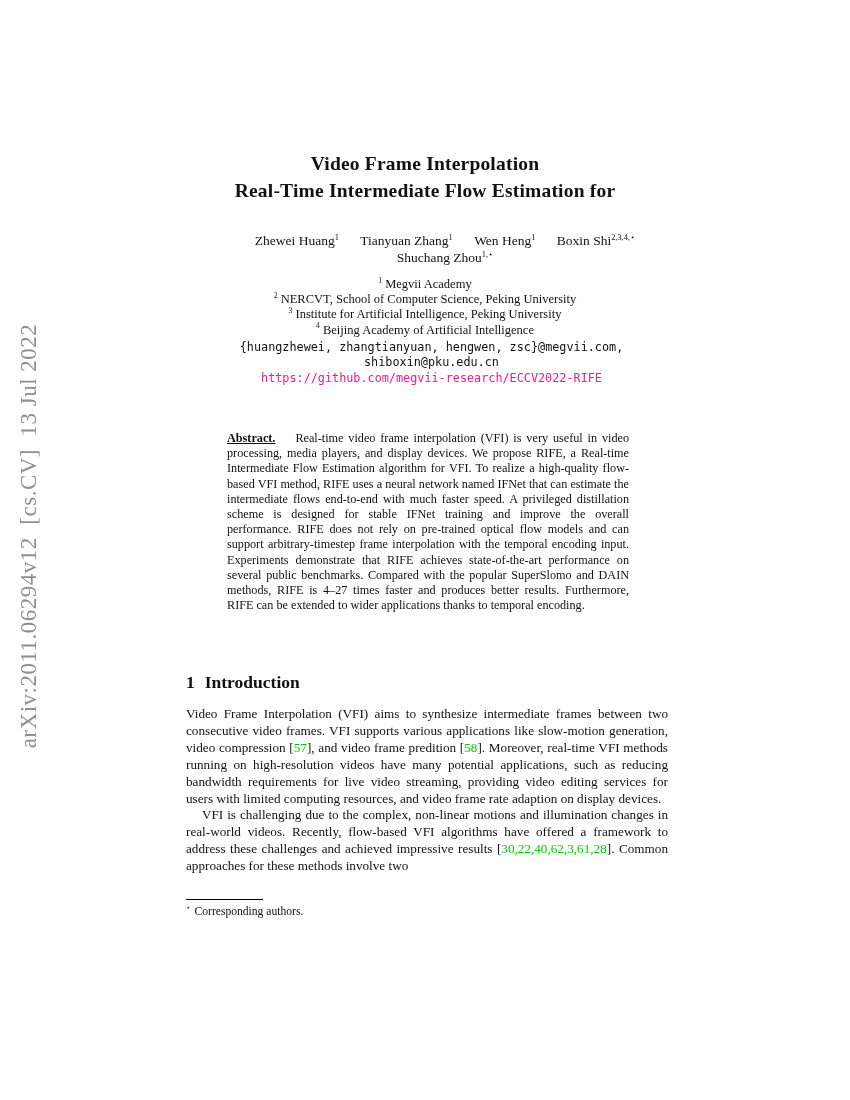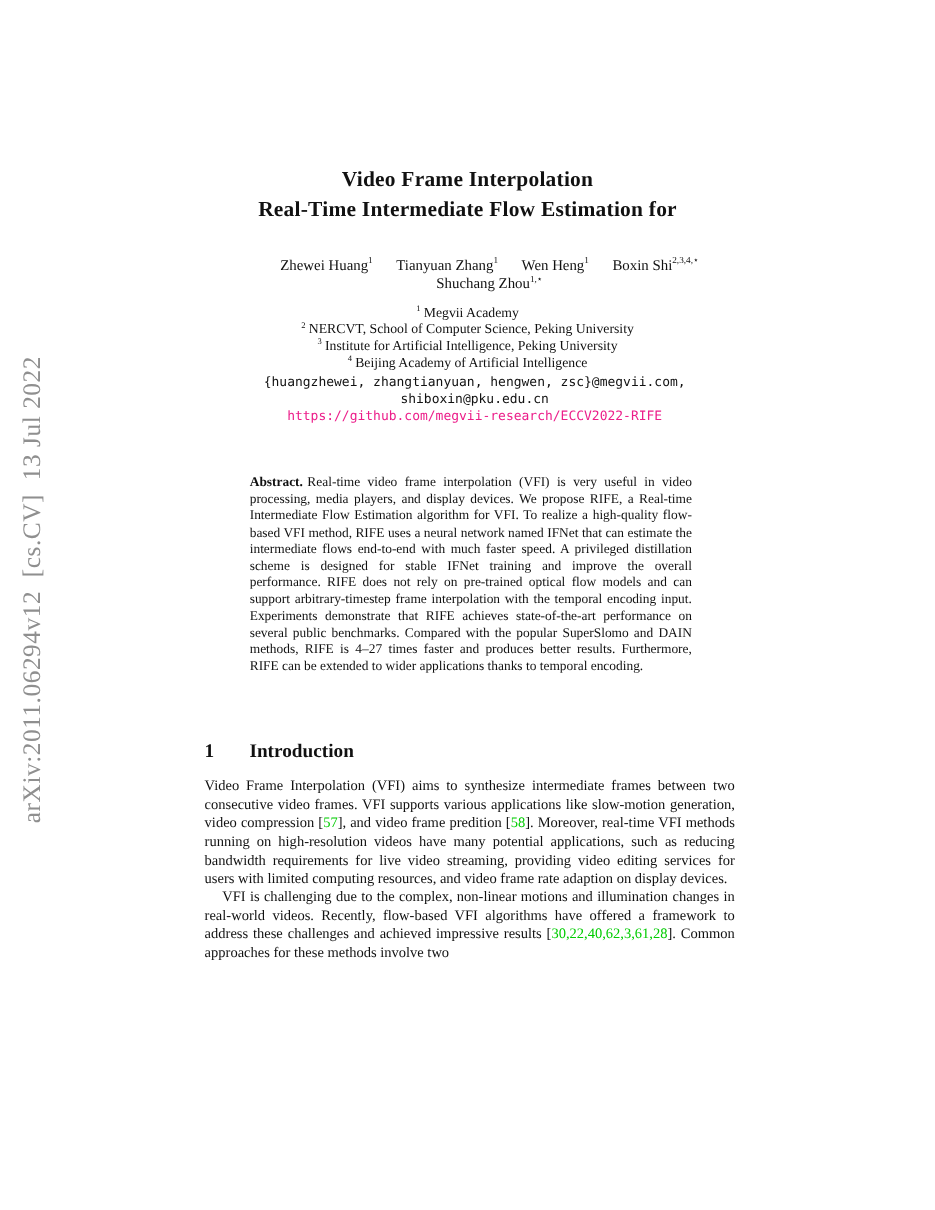--- a/index.html
+++ b/index.html
@@ -58,27 +58,27 @@
     font-size:11.8px;line-height:15.6px;padding-left:13px;
   }
   .contact{margin-top:2px;}
   .url{color:var(--magenta);text-decoration:none;}
   
   .abstract{
     position:absolute;top:431px;left:227px;width:402px;
     font-size:12.2px;line-height:15.2px;
     text-align:justify;
   }
-  .abs-label{font-weight:700;margin-right:4px;}
+  .abs-label{font-weight:700;margin-right:20px;text-decoration:underline;}
   
   .section-heading{
     position:absolute;top:672px;left:186px;
     font-size:17.5px;font-weight:700;
   }
-  .section-heading .sec-title{margin-left:32px;}
+  .section-heading .sec-title{margin-left:10px;}
   
   .body-text{
     position:absolute;top:706px;left:186px;width:482px;
     font-size:13.2px;line-height:16.9px;
     text-align:justify;
   }
   .body-text p.indent{text-indent:16px;}
   .cite{color:var(--green);}
   
   .footnote{
@@ -134,14 +134,18 @@
 
   <div class="section-heading">
     <span>1</span><span class="sec-title">Introduction</span>
   </div>
 
   <div class="body-text">
     <p><span>Video Frame Interpolation (VFI) aims to synthesize intermediate frames between two consecutive video frames. VFI supports various applications like slow-motion generation, video compression [</span><span class="cite">57</span><span>], and video frame predition [</span><span class="cite">58</span><span>]. Moreover, real-time VFI methods running on high-resolution videos have many potential applications, such as reducing bandwidth requirements for live video streaming, providing video editing services for users with limited computing resources, and video frame rate adaption on display devices.</span></p>
     <p class="indent"><span>VFI is challenging due to the complex, non-linear motions and illumination changes in real-world videos. Recently, flow-based VFI algorithms have offered a framework to address these challenges and achieved impressive results [</span><span class="cite">30,22,40,62,3,61,28</span><span>]. Common approaches for these methods involve two</span></p>
   </div>
 
+  <div class="footnote">
+    <div class="footnote-rule"></div>
+    <span class="sup">⋆</span><span>Corresponding authors.</span>
+  </div>
 
 </div>
 
 </body></html>

